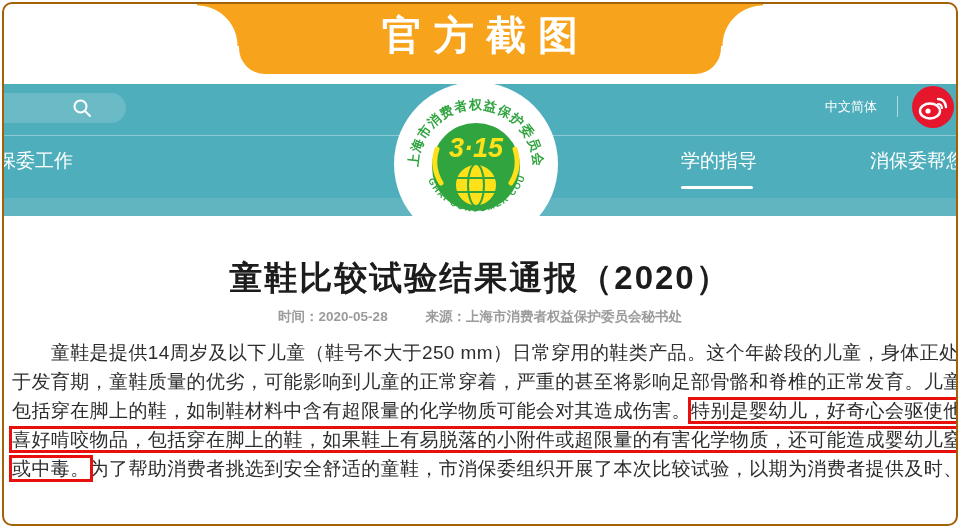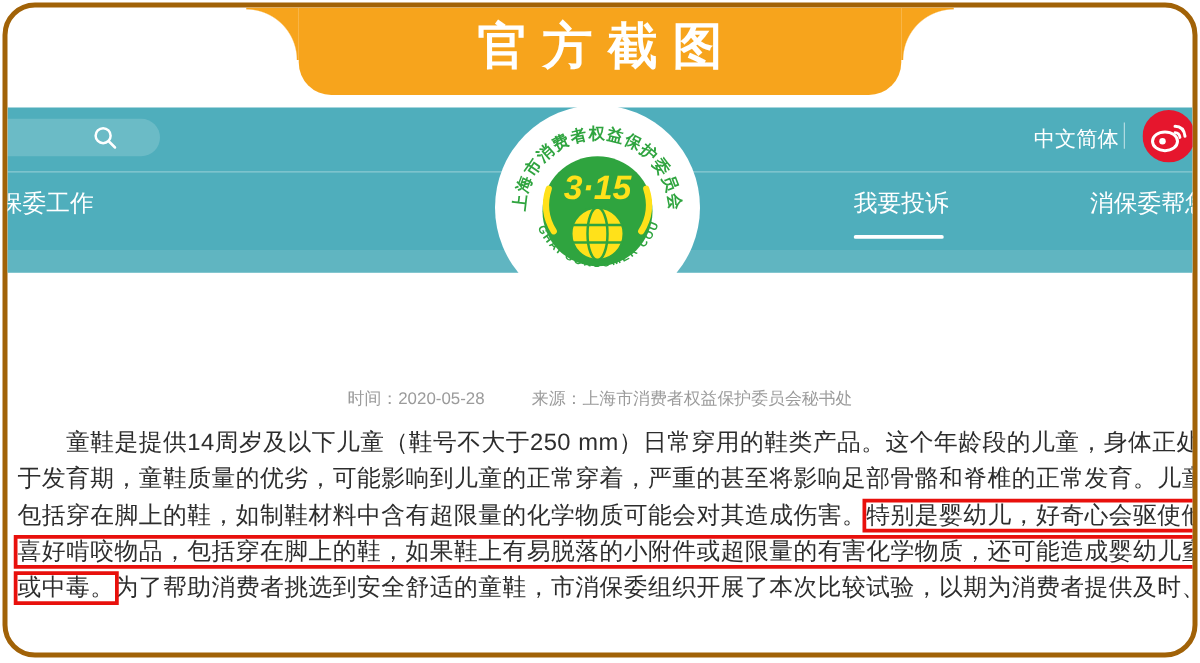--- a/index.html
+++ b/index.html
@@ -1,21 +1,21 @@
 <!DOCTYPE html>
 <html><head>
 <meta charset="utf-8">
 <style>
   * { box-sizing: border-box; margin: 0; padding: 0; }
   body { width: 960px; height: 530px; background: #fff; font-family: "Liberation Sans", "DejaVu Sans", sans-serif; }
   .page { position: relative; width: 960px; height: 530px; background: #fff; }
 
   
   .frame { position: absolute; left: 2px; top: 2px; width: 956px; height: 524px;
-           border: 4px solid #a16207; border-radius: 26px; overflow: hidden; background: #fff; }
+           border: 2px solid #a16207; border-radius: 10px; overflow: hidden; background: #fff; }
 
   
   .banner-tab { position: absolute; left: 50%; transform: translateX(-50%); top: 0;
                 width: 482px; height: 70px; background: #F7A41C;
                 border-radius: 0 0 26px 26px; z-index: 5; }
   .banner-tab::before, .banner-tab::after { content: ""; position: absolute; top: 0; width: 42px; height: 42px; }
   .banner-tab::before { left: -42px; background: radial-gradient(circle at 0 100%, rgba(0,0,0,0) 0 40px, #F7A41C 41px); }
   .banner-tab::after  { right: -42px; background: radial-gradient(circle at 100% 100%, rgba(0,0,0,0) 0 40px, #F7A41C 41px); }
   .banner-title { width: 100%; text-align: center; line-height: 62px; color: #fff;
                   font-size: 40px; font-weight: bold; letter-spacing: 12px; padding-left: 12px; }
@@ -25,34 +25,34 @@
   .site-header .bottom-strip { position: absolute; left: 0; bottom: 0; width: 100%; height: 18px; background: #60B5C1; }
   .hdr-divider { position: absolute; left: 0; top: 51px; width: 100%; height: 1px; background: rgba(255,255,255,0.35); }
 
   .search-pill { position: absolute; left: -16px; top: 9px; width: 138px; height: 30px;
                  background: rgba(255,255,255,0.16); border-radius: 16px; }
   .search-icon { position: absolute; left: 84px; top: 5px; width: 20px; height: 20px; }
 
   .nav-item { position: absolute; top: 64px; color: #fff; font-size: 19px; white-space: nowrap; cursor: pointer; }
   .nav-underline { position: absolute; left: 677px; top: 102px; width: 72px; height: 3px; background: #fff; border-radius: 2px; }
 
-  .lang-label { position: absolute; left: 821px; top: 14px; color: #fff; font-size: 17px; cursor: pointer; }
+  .lang-label { position: absolute; left: 821px; top: 14px; color: #fff; font-size: 13px; cursor: pointer; }
   .v-divider { position: absolute; left: 893px; top: 12px; width: 1px; height: 21px; background: rgba(255,255,255,0.55); }
   .weibo-btn { position: absolute; left: 908px; top: 2px; width: 42px; height: 42px; cursor: pointer; }
 
   
   .logo-notch { position: absolute; left: 390px; top: 78px; width: 164px; height: 164px;
                 background: #fff; border-radius: 50%; z-index: 2; }
   .logo { position: absolute; left: 397px; top: 85px; width: 150px; height: 150px; z-index: 3; }
 
   
   .article-title { position: absolute; left: 0; top: 252px; width: 100%; text-align: center;
                    font-size: 33px; font-weight: 600; color: #1c1c1c; letter-spacing: 2px; }
   .article-meta { position: absolute; left: 0; top: 304px; width: 100%; text-align: center;
-                  font-size: 13.5px; color: #9B9B9B; }
+                  font-size: 13.5px; color: #9B9B9B; font-weight: bold; }
   .article-meta .meta-src { margin-left: 34px; }
 
   .article-body { position: absolute; left: 8px; top: 334px; width: 930px;
                   font-size: 19px; line-height: 29px; color: #2D2D2D; letter-spacing: 0.4px; }
   .p-line { white-space: nowrap; overflow: visible; }
   .hl { outline: 3px solid #E8100C; outline-offset: 0px; }
 </style>
 </head>
 <body>
 
@@ -69,21 +69,21 @@
       <div class="search-pill">
         <svg class="search-icon" viewBox="0 0 20 20">
           <circle cx="8.5" cy="8.5" r="6" fill="none" stroke="#ffffff" stroke-width="2"></circle>
           <line x1="13" y1="13" x2="18" y2="18" stroke="#ffffff" stroke-width="2" stroke-linecap="round"></line>
         </svg>
       </div>
 
       <div class="hdr-divider"></div>
 
       <div class="nav-item" style="left:-26px">消保委工作</div>
-      <div class="nav-item" style="left:677px">我要投诉</div>
+      <div class="nav-item" style="left:677px">学的指导</div>
       <div class="nav-underline"></div>
       <div class="nav-item" style="left:866px">消保委帮您</div>
 
       <div class="lang-label">中文简体</div>
       <div class="v-divider"></div>
 
       <svg class="weibo-btn" viewBox="0 0 42 42">
         <circle cx="21" cy="21" r="21" fill="#E6162D"></circle>
         <ellipse cx="18" cy="25" rx="10" ry="7.5" fill="none" stroke="#ffffff" stroke-width="2.4"></ellipse>
         <circle cx="16" cy="25" r="2.6" fill="#ffffff"></circle>
@@ -108,20 +108,21 @@
       <circle cx="75" cy="78" r="44" fill="#2FA43F"></circle>
       <text x="75" y="68" text-anchor="middle" font-size="27" font-weight="bold" font-style="italic" fill="#FFE11A">3·15</text>
       <circle cx="75" cy="96" r="21" fill="#FFE11A" stroke="#2FA43F" stroke-width="2"></circle>
       <ellipse cx="75" cy="96" rx="8" ry="21" fill="none" stroke="#2FA43F" stroke-width="2"></ellipse>
       <line x1="54" y1="89" x2="96" y2="89" stroke="#2FA43F" stroke-width="2"></line>
       <line x1="54" y1="103" x2="96" y2="103" stroke="#2FA43F" stroke-width="2"></line>
       <path d="M 36 60 q -6 18 4 34" fill="none" stroke="#FFE11A" stroke-width="5" stroke-linecap="round"></path>
       <path d="M 114 60 q 6 18 -4 34" fill="none" stroke="#FFE11A" stroke-width="5" stroke-linecap="round"></path>
     </svg>
 
+    <div class="article-title">童鞋比较试验结果通报（2020）</div>
 
     <div class="article-meta">
       <span class="meta-time">时间：2020-05-28</span>
       <span class="meta-src">来源：上海市消费者权益保护委员会秘书处</span>
     </div>
 
     <div class="article-body">
       <div class="p-line"><span>　　童鞋是提供14周岁及以下儿童（鞋号不大于250 mm）日常穿用的鞋类产品。这个年龄段的儿童，身体正处</span></div>
       <div class="p-line"><span>于发育期，童鞋质量的优劣，可能影响到儿童的正常穿着，严重的甚至将影响足部骨骼和脊椎的正常发育。儿童的</span></div>
       <div class="p-line"><span>包括穿在脚上的鞋，如制鞋材料中含有超限量的化学物质可能会对其造成伤害。</span><span class="hl">特别是婴幼儿，好奇心会驱使他们</span></div>

